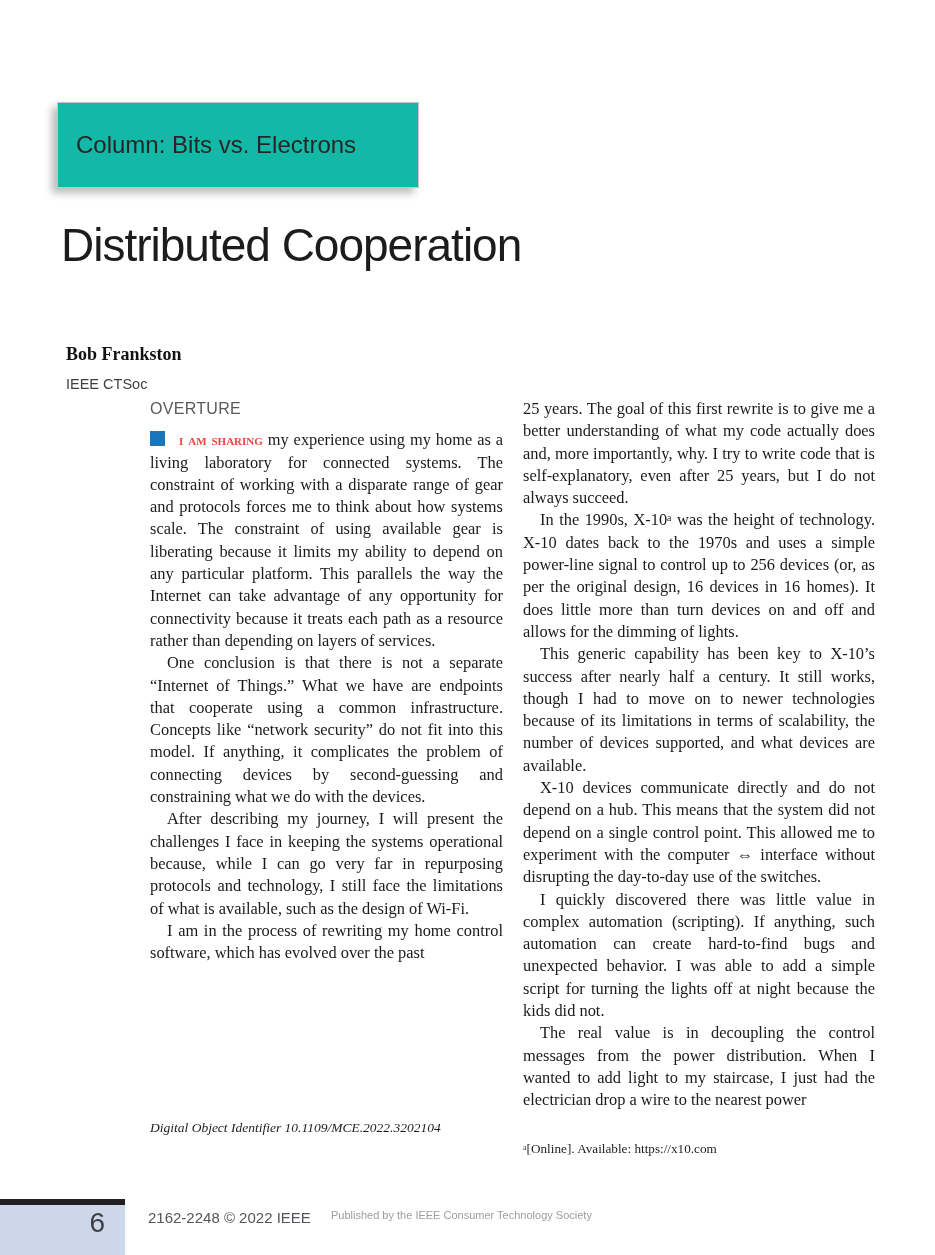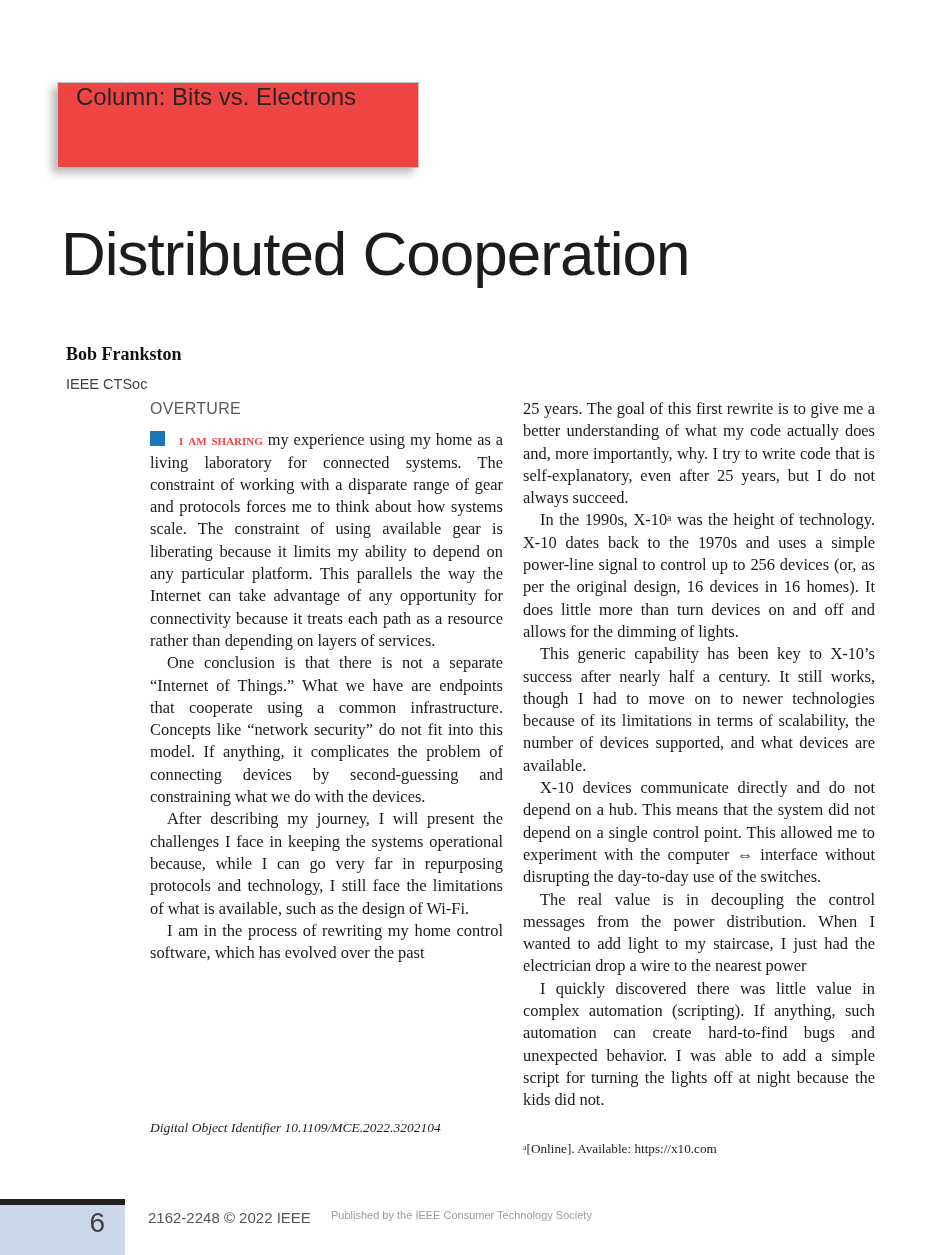--- a/index.html
+++ b/index.html
@@ -1,27 +1,27 @@
 <!DOCTYPE html>
 <html lang="en"><head>
 <meta charset="utf-8">
 <style>
   html,body{margin:0;padding:0;background:#fff;}
   .page{position:relative;width:935px;height:1255px;background:#ffffff;overflow:hidden;
         font-family:"Liberation Serif","DejaVu Serif",serif;}
 
   
-  .banner-box{position:absolute;left:57px;top:82px;width:362px;height:86px;background:#ef4444;
+  .banner-box{position:absolute;left:57px;top:102px;width:362px;height:86px;background:#14b8a6;
               border:1px solid #c6c6c6;box-shadow:-5px 5px 8px rgba(0,0,0,0.28);
-              display:flex;padding-left:18px;box-sizing:border-box;}
+              display:flex;align-items:center;padding-left:18px;box-sizing:border-box;}
   .banner-label{font-family:"Liberation Sans","DejaVu Sans",sans-serif;font-size:24px;color:#262626;}
 
   
   .title{position:absolute;left:61px;top:218px;font-family:"Liberation Sans","DejaVu Sans",sans-serif;
-         font-weight:200;font-size:62px;color:#1c1c1c;letter-spacing:-1px;white-space:nowrap;}
+         font-weight:200;font-size:46px;color:#1c1c1c;letter-spacing:-1px;white-space:nowrap;}
   .author{position:absolute;left:66px;top:344px;}
   .author-name{font-weight:bold;font-size:18px;color:#121212;}
   .author-aff{font-family:"Liberation Sans","DejaVu Sans",sans-serif;font-size:14.5px;color:#3e3f41;margin-top:11px;}
 
   
   .col{position:absolute;top:398px;text-align:justify;font-size:16.4px;line-height:22.3px;color:#1a1a1a;
        hyphens:auto;-webkit-hyphens:auto;}
   .col-left{left:150px;width:353px;}
   .col-right{left:523px;width:352px;}
   .section-heading{font-family:"Liberation Sans","DejaVu Sans",sans-serif;font-weight:normal;
@@ -72,22 +72,22 @@
     <p class="ind">One conclusion is that there is not a separate “Internet of Things.” What we have are endpoints that cooperate using a common infrastructure. Concepts like “network security” do not fit into this model. If anything, it complicates the problem of connecting devices by second-guessing and constraining what we do with the devices.</p>
     <p class="ind">After describing my journey, I will present the challenges I face in keeping the systems operational because, while I can go very far in repurposing protocols and technology, I still face the limitations of what is available, such as the design of Wi-Fi.</p>
     <p class="ind">I am in the process of rewriting my home control software, which has evolved over the past</p>
   </div>
 
   <div class="col col-right">
     <p>25 years. The goal of this first rewrite is to give me a better understanding of what my code actually does and, more importantly, why. I try to write code that is self-explanatory, even after 25 years, but I do not always succeed.</p>
     <p class="ind">In the 1990s, X-10ᵃ was the height of technology. X-10 dates back to the 1970s and uses a simple power-line signal to control up to 256 devices (or, as per the original design, 16 devices in 16 homes). It does little more than turn devices on and off and allows for the dimming of lights.</p>
     <p class="ind">This generic capability has been key to X-10’s success after nearly half a century. It still works, though I had to move on to newer technologies because of its limitations in terms of scalability, the number of devices supported, and what devices are available.</p>
     <p class="ind">X-10 devices communicate directly and do not depend on a hub. This means that the system did not depend on a single control point. This allowed me to experiment with the computer ⇔ interface without disrupting the day-to-day use of the switches.</p>
+    <p class="ind">I quickly discovered there was little value in complex automation (scripting). If anything, such automation can create hard-to-find bugs and unexpected behavior. I was able to add a simple script for turning the lights off at night because the kids did not.</p>
     <p class="ind">The real value is in decoupling the control messages from the power distribution. When I wanted to add light to my staircase, I just had the electrician drop a wire to the nearest power</p>
-    <p class="ind">I quickly discovered there was little value in complex automation (scripting). If anything, such automation can create hard-to-find bugs and unexpected behavior. I was able to add a simple script for turning the lights off at night because the kids did not.</p>
   </div>
 
   <div class="doi">
     <div>Digital Object Identifier 10.1109/MCE.2022.3202104</div>
   </div>
 
   <div class="footnote">ᵃ[Online]. Available: https://x10.com</div>
 
   <div class="footer-bar"></div>
   <div class="page-tab">

